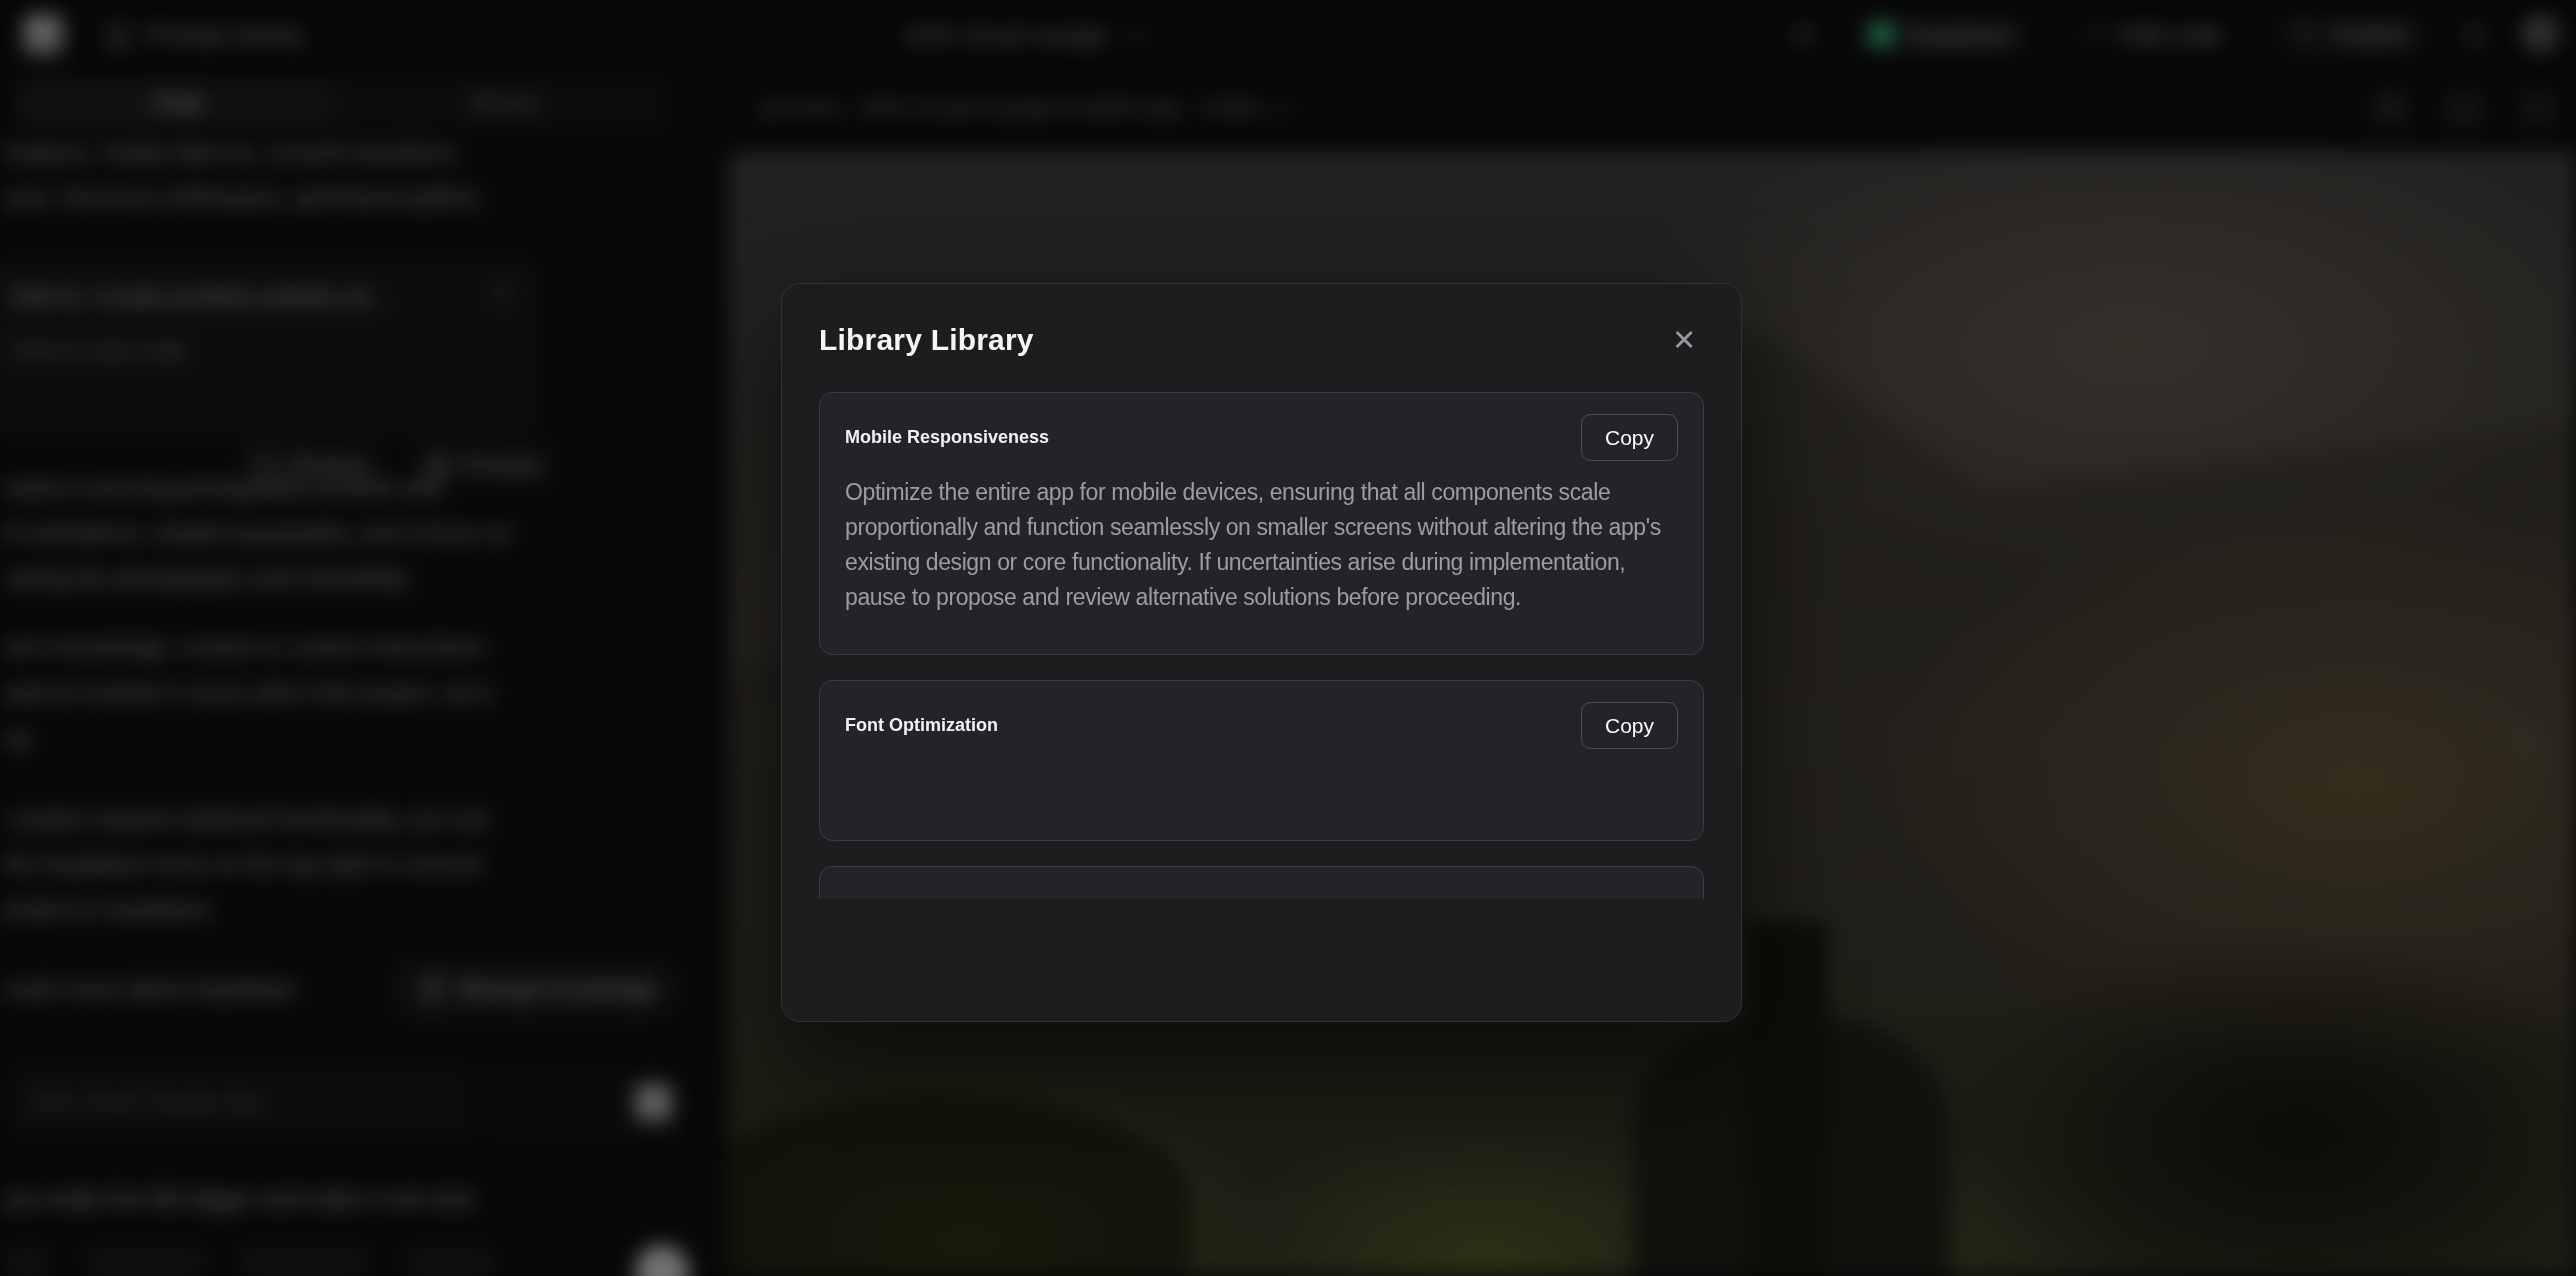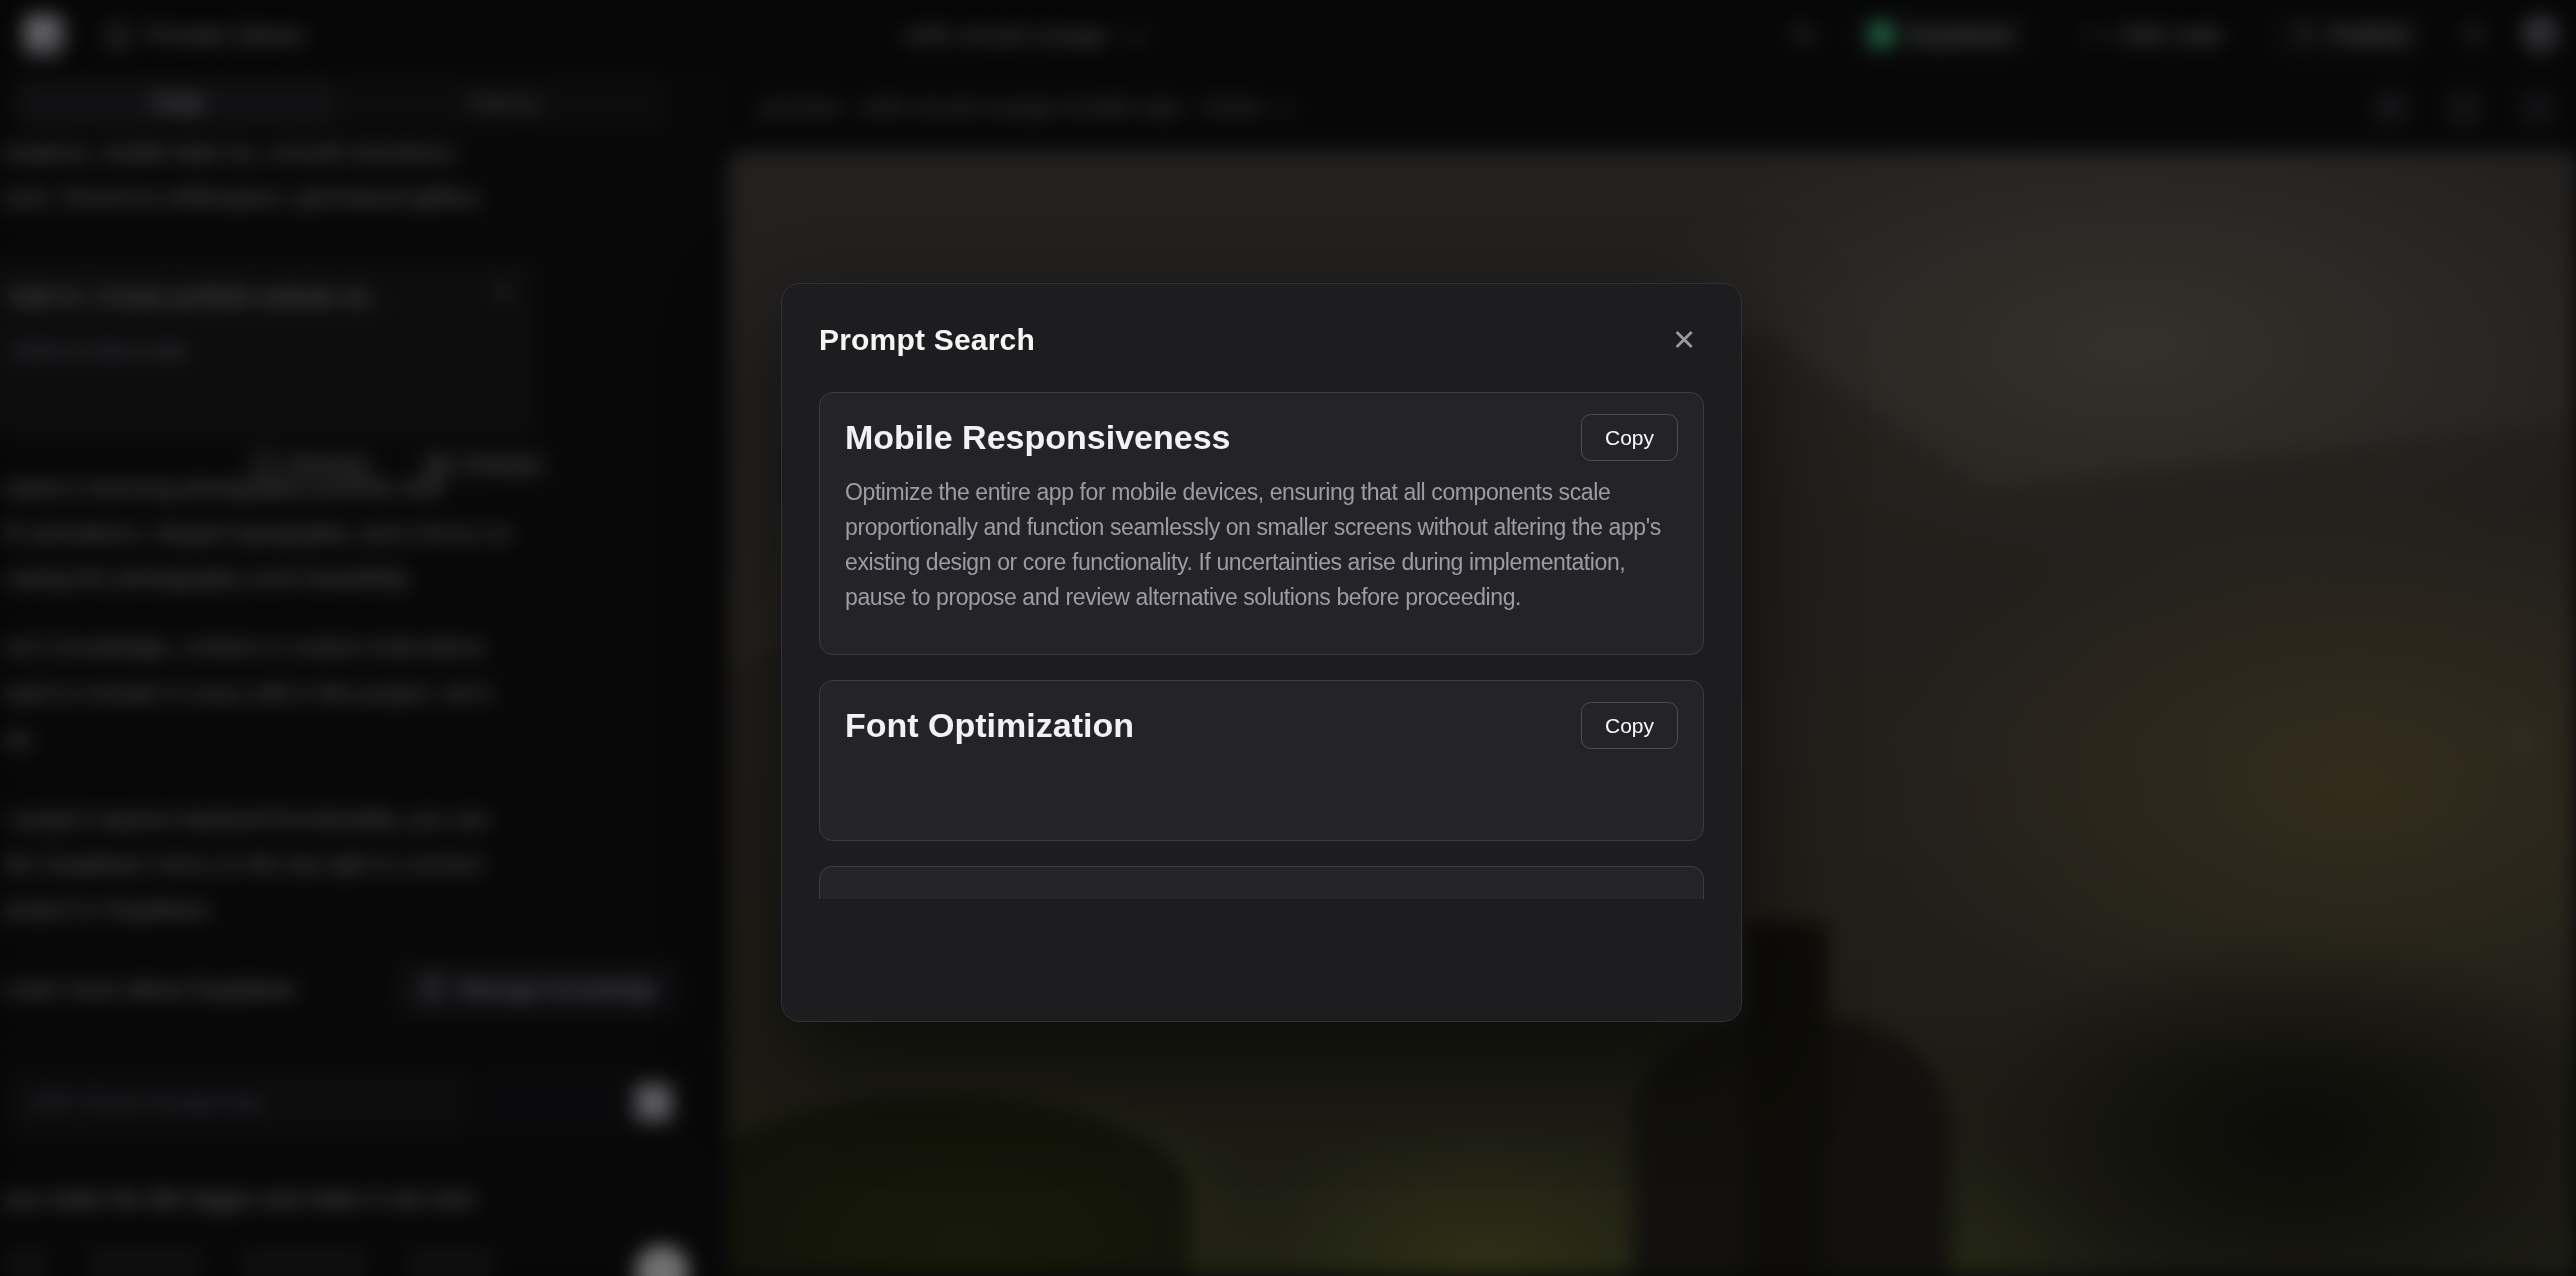--- a/index.html
+++ b/index.html
@@ -102,21 +102,21 @@
   .modal-close { color:#98989f; font-size:29px; line-height:29px; cursor:pointer; padding:3.9px 7.7px; }
   .search-input { margin-top:23px; width:100%; height:65px; background:#242428; border:1.9px solid #55555e;
                   border-radius:11.6px; outline:none; color:#e4e4e8; font-size:24px; padding:0 25px;
                   font-family:"Liberation Sans", sans-serif; }
   .search-input::placeholder { color:#8f8f98; }
   .prompt-list { margin-top:29px; display:flex; flex-direction:column; gap:25px; }
   .prompt-card { background:#242428; border:1.4px solid #3c3c43; border-radius:13.5px; padding:21px 25px; overflow:hidden; }
   .prompt-card.first { height:263px; }
   .prompt-card.second { height:161px; }
   .card-head { display:flex; align-items:center; justify-content:space-between; }
-  .card-title { font-size:34px; font-weight:700; color:#f2f2f4; }
+  .card-title { font-size:18px; font-weight:700; color:#f2f2f4; }
   .copy-btn { background:transparent; border:1.4px solid #4d4d55; border-radius:9.6px; color:#fafafa;
               font-size:21px; padding:10.6px 23px; font-family:"Liberation Sans", sans-serif; cursor:pointer; }
   .card-desc { margin-top:13.5px; font-size:23px; line-height:35px; letter-spacing:-0.4px; color:#9c9ca5; max-width:857px; }
   .prompt-stub { height:33px; background:#242428; border:1.4px solid #3c3c43; border-bottom:none;
                  border-radius:13.5px 13.5px 0 0; }
 </style>
 </head>
 <body>
 
 <div class="app">
@@ -264,21 +264,21 @@
       <div class="fg-dark"></div>
       <div class="corner-dark"></div>
       <div class="edge-chevron">›</div>
     </div>
   </div>
 
   <div class="scrim"></div>
 
   <div class="modal">
     <div class="modal-head">
-      <div class="modal-title">Prompt Search</div>
+      <div class="modal-title">Library Library</div>
       <div class="modal-close">✕</div>
     </div>
     <div class="prompt-list">
 
       <div class="prompt-card first">
         <div class="card-head">
           <div class="card-title">Mobile Responsiveness</div>
           <button class="copy-btn">Copy</button>
         </div>
         <div class="card-desc">Optimize the entire app for mobile devices, ensuring that all components scale proportionally and function seamlessly on smaller screens without altering the app's existing design or core functionality. If uncertainties arise during implementation, pause to propose and review alternative solutions before proceeding.</div>

